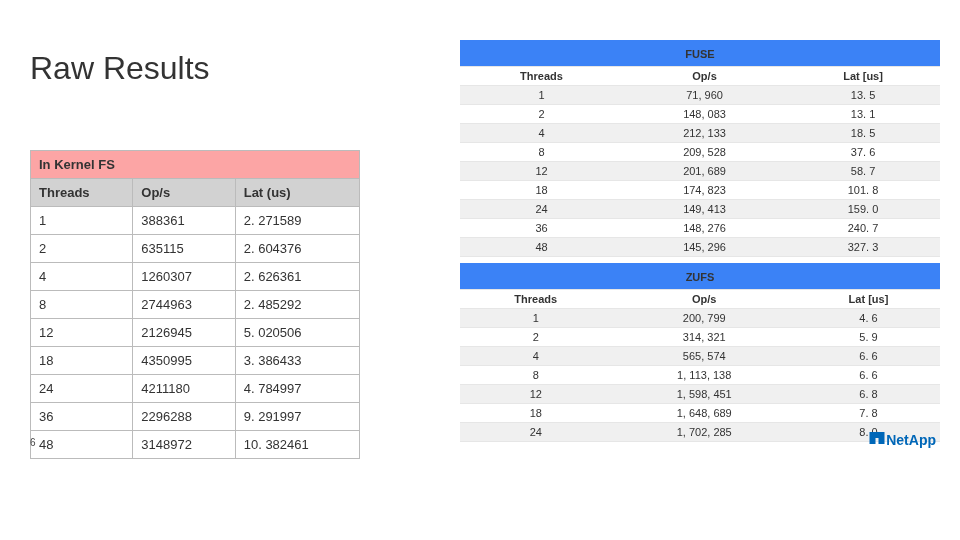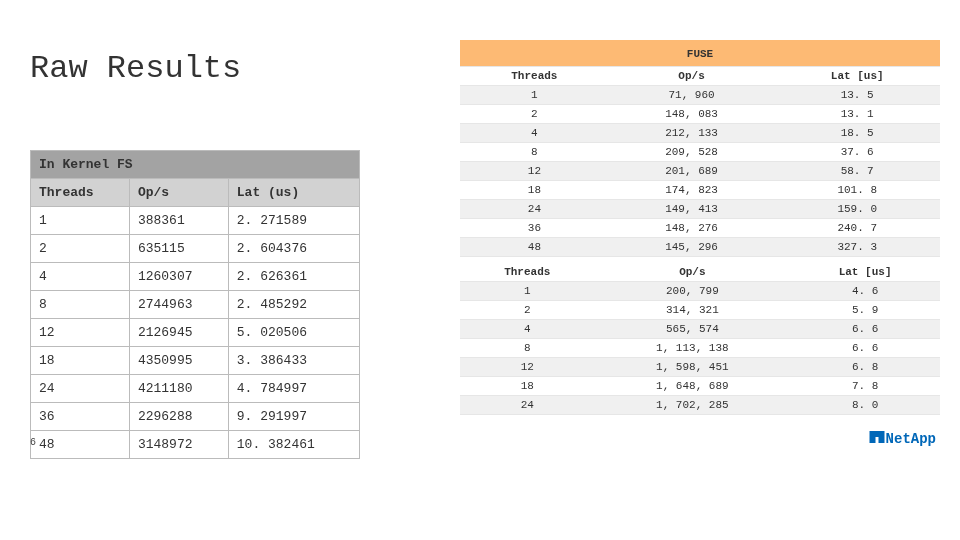--- a/index.html
+++ b/index.html
@@ -1,29 +1,29 @@
 <!DOCTYPE html>
 <html><head>
 <meta charset="utf-8">
 <style>
   * { box-sizing: border-box; margin: 0; padding: 0; }
   html, body { width: 960px; height: 540px; font-family: Arial, Helvetica, sans-serif; background: #fff; color: #333; overflow: hidden; }
-  .slide { position: relative; width: 960px; height: 468px; font-family: Liberation Mono, monospace; }
+  .slide { position: relative; width: 960px; height: 468px; }
   .title { position: absolute; left: 30px; top: 50px; font-size: 32px; font-weight: 400; color: #333; }
   .subtitle { position: absolute; left: 30px; top: 104px; font-size: 15px; color: #444; }
   .left-table { position: absolute; left: 30px; top: 150px; width: 330px; border-collapse: collapse; font-size: 13px; }
   .left-table th, .left-table td { border: 1px solid #bbb; padding: 6px 8px; text-align: left; vertical-align: middle; }
   .left-table thead th { background: #d2d2d2; font-weight: 700; }
-  .left-table .caption { background: #a3a3a3; font-weight: 700; }
+  .left-table .caption { background: #fca5a5; font-weight: 700; }
   .left-table td.num { text-align: left; }
   .right-panel { position: absolute; left: 460px; top: 40px; width: 480px; }
   .mini-table { width: 100%; border-collapse: collapse; font-size: 11px; margin-bottom: 6px; }
   .mini-table th, .mini-table td { padding: 3px 6px; text-align: center; }
   .mini-table tr { border-bottom: 1px solid #e6e6e6; }
-  .mini-table .section-title td { font-weight: 700; font-size: 11px; padding-top: 8px; padding-bottom: 6px; background: #fdba74; }
+  .mini-table .section-title td { font-weight: 700; font-size: 11px; padding-top: 8px; padding-bottom: 6px; background: #3b82f6; }
   .mini-table .alt { background: #f0f0f0; }
   .footer { position: absolute; left: 30px; bottom: 20px; font-size: 9px; color: #777; display: flex; align-items: center; gap: 18px; }
   .pageno { font-size: 10px; color: #444; }
   .logo { position: absolute; right: 24px; bottom: 18px; display: flex; align-items: center; gap: 0; color: #0067b8; font-weight: 700; font-size: 14px; }
   .logo svg { width: 18px; height: 18px; }
 </style>
 </head>
 <body>
 
 <div class="slide">
@@ -146,20 +146,23 @@
           <tr class="alt">
           <td>48</td>
           <td>145, 296</td>
           <td>327. 3</td>
         </tr>
         </tbody>
     </table>
 
     <table class="mini-table">
       <tbody>
+        <tr class="section-title">
+            <td colspan="3">ZUFS</td>
+          </tr>
         <tr>
           <th>Threads</th>
           <th>Op/s</th>
           <th>Lat [us]</th>
         </tr>
       </tbody>
       <tbody>
           <tr class="alt">
           <td>1</td>
           <td>200, 799</td>

